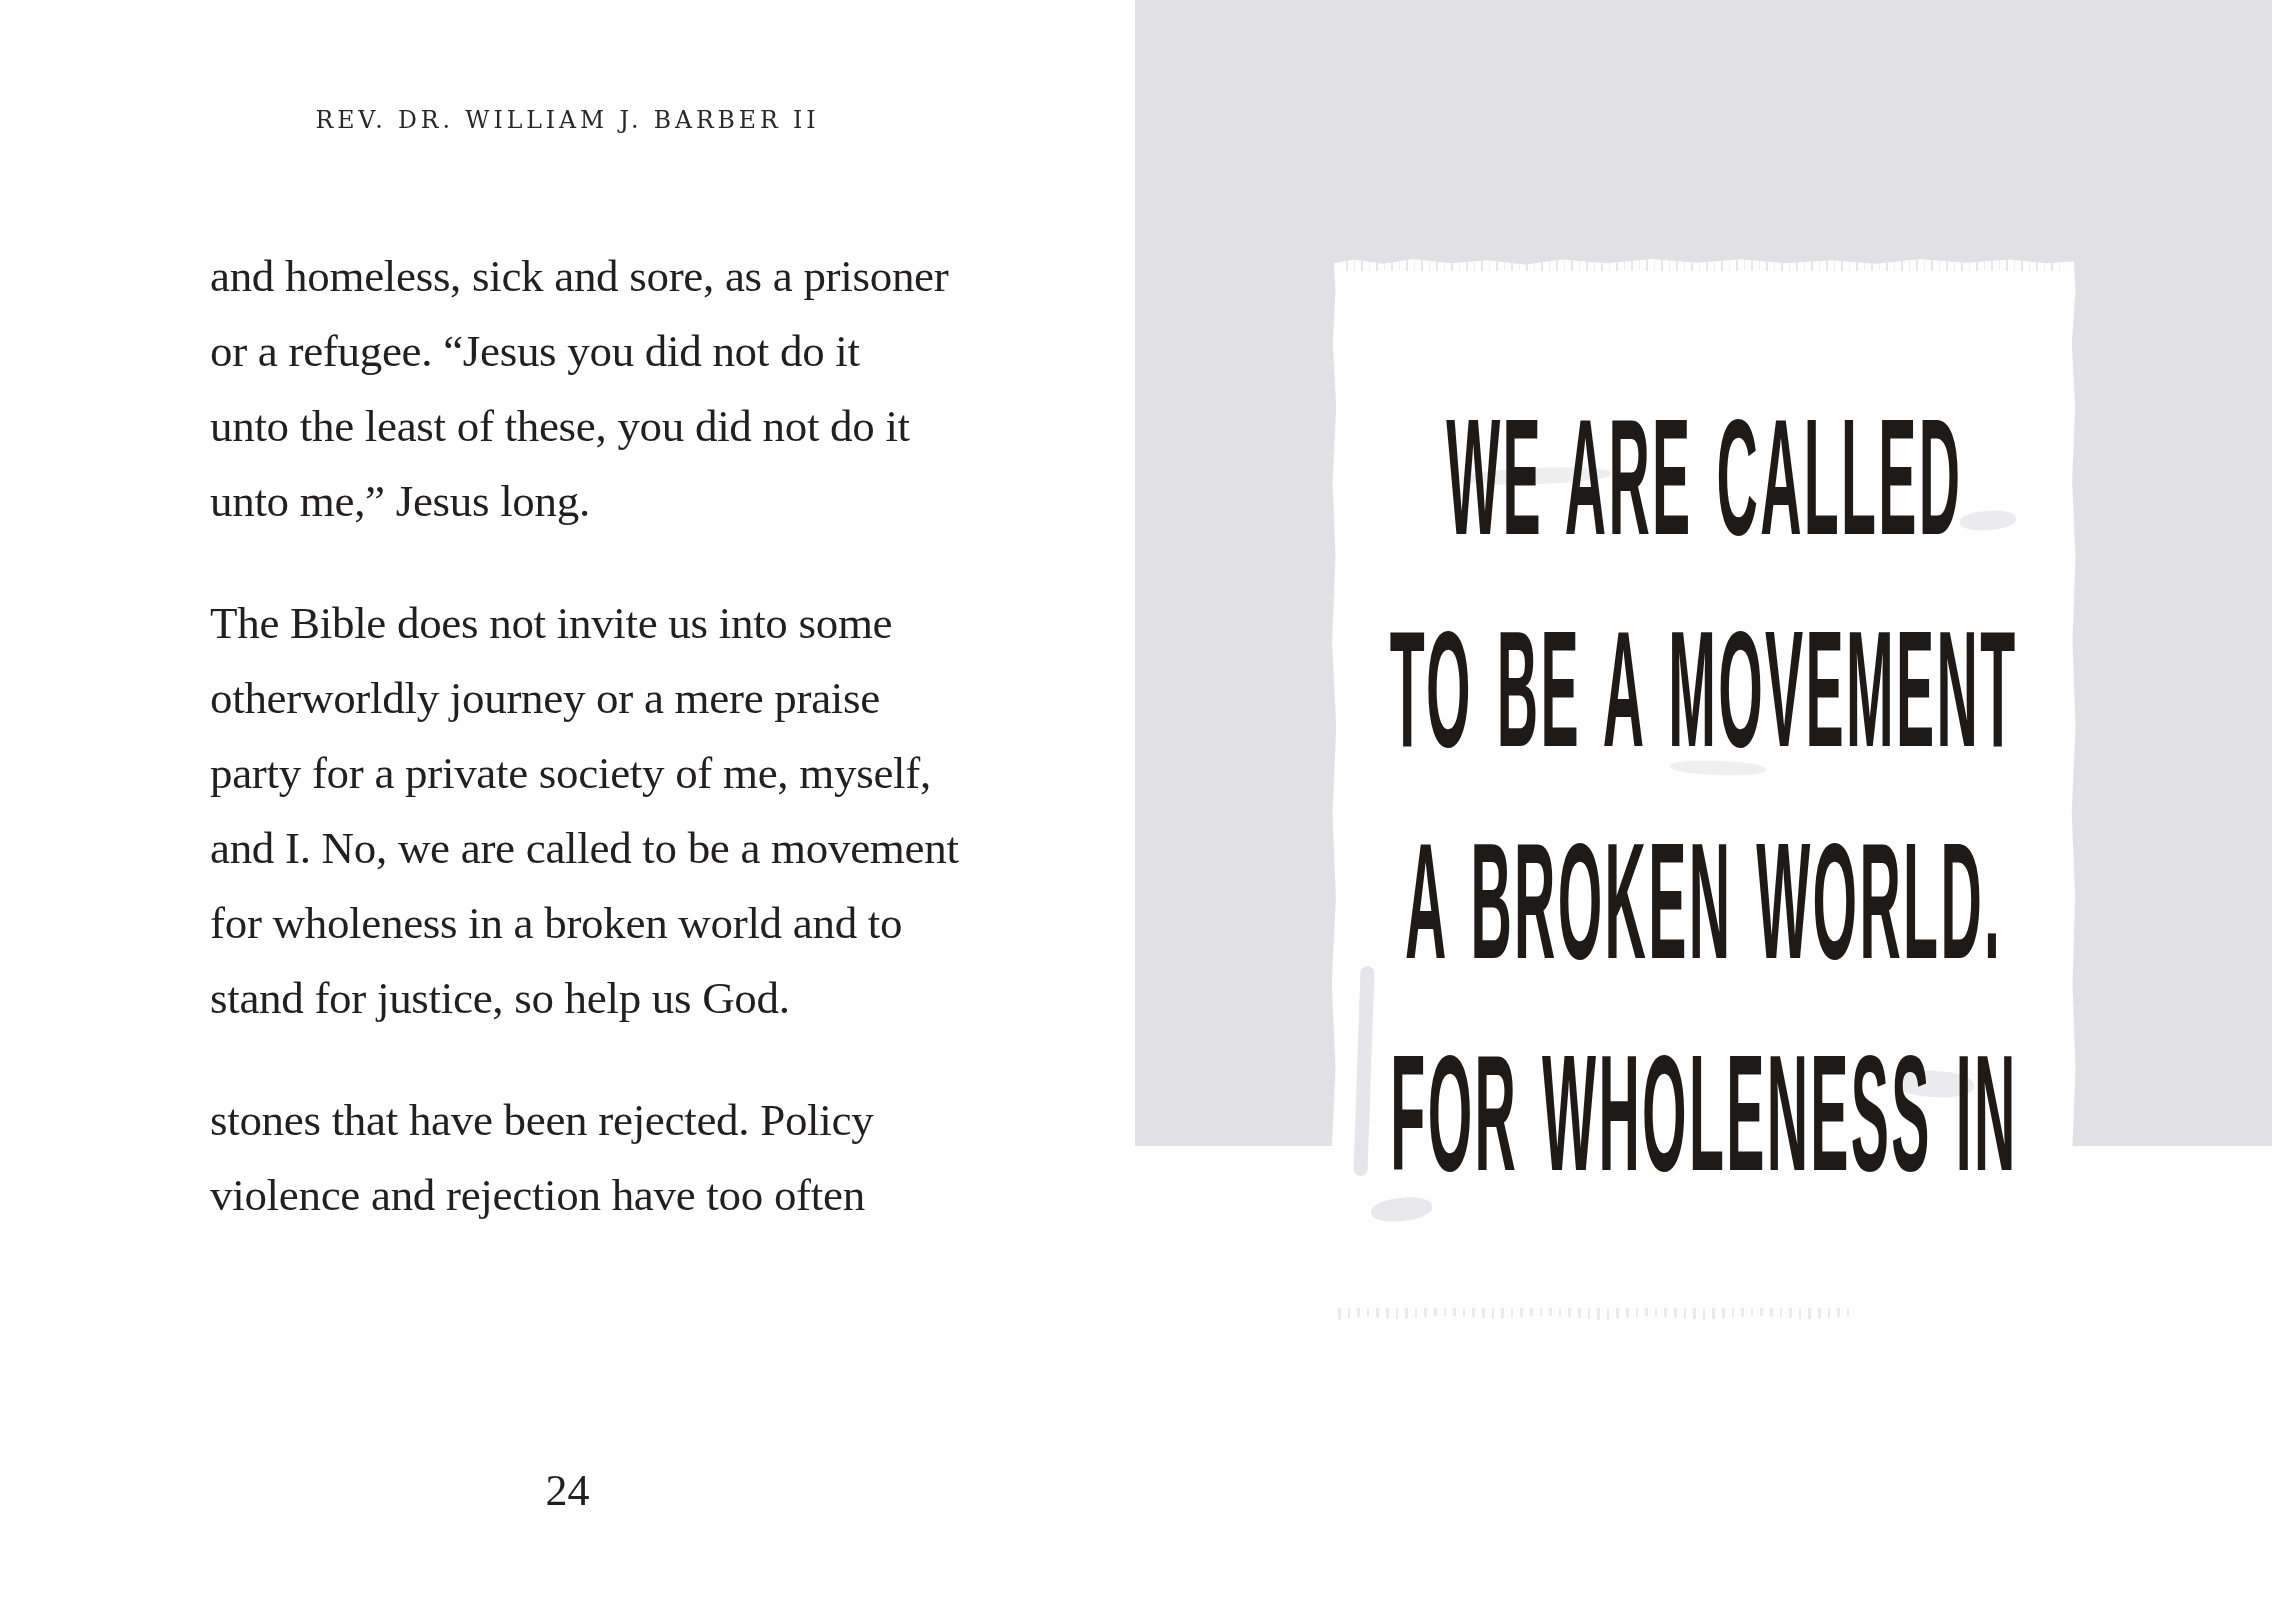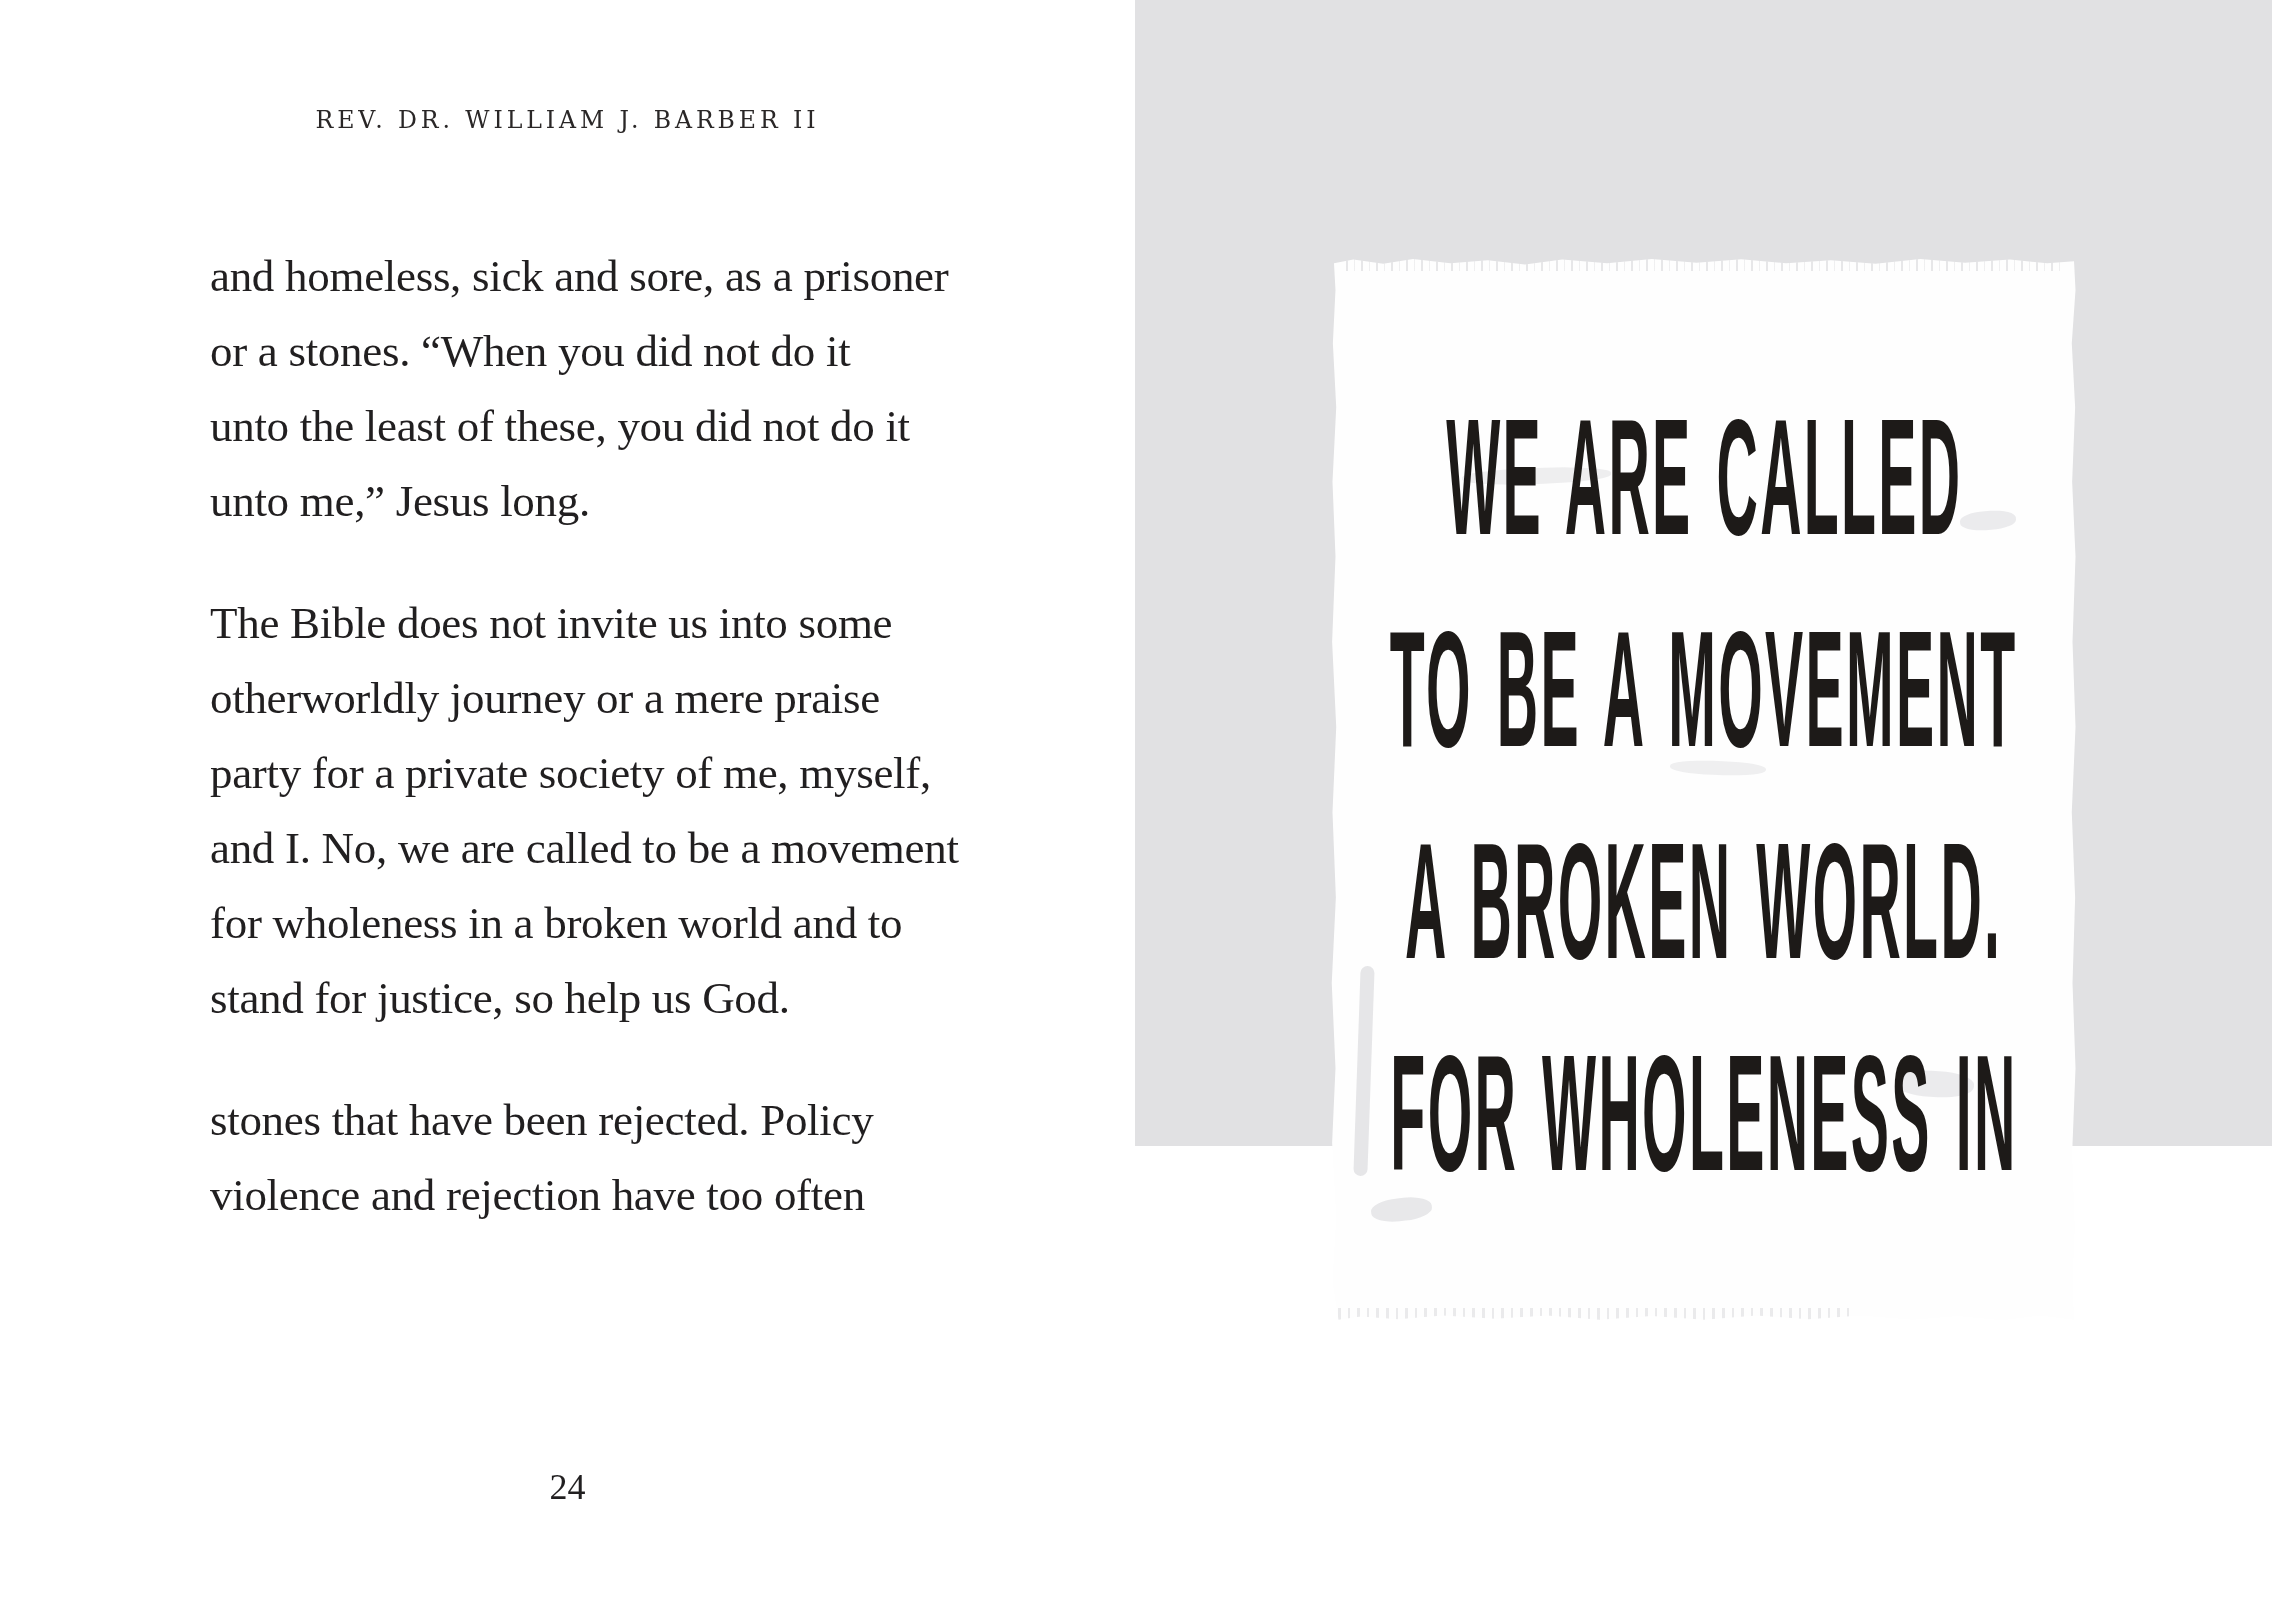--- a/index.html
+++ b/index.html
@@ -57,21 +57,21 @@
     letter-spacing: -0.3px;
     white-space: nowrap;
     margin-left: 12px;
   }
   .page-number {
     position: absolute;
     left: 0; right: 0;
     top: 1469px;
     text-align: center;
     font-family: "Liberation Serif", serif;
-    font-size: 36px;
+    font-size: 44px;
     line-height: 1;
     color: var(--ink);
   }
 
   
   .page-right {
     position: absolute;
     left: 1135px; top: 0;
     width: 1137px; height: 1146px;
     background: var(--right_bg);
@@ -156,21 +156,21 @@
 <body>
 
 <div class="spread">
 
   <div class="page-left">
     <div class="running-header">REV. DR. WILLIAM J. BARBER II</div>
 
     <div class="body-text">
       <div class="paragraph">
           <div class="body-line">and homeless, sick and sore, as a prisoner</div>
-          <div class="body-line">or a stones. “When you did not do it</div>
+          <div class="body-line">or a refugee. “Jesus you did not do it</div>
           <div class="body-line">unto the least of these, you did not do it</div>
           <div class="body-line">unto me,” Jesus long.</div>
         </div>
       <div class="paragraph">
           <div class="body-line">The Bible does not invite us into some</div>
           <div class="body-line">otherworldly journey or a mere praise</div>
           <div class="body-line">party for a private society of me, myself,</div>
           <div class="body-line">and I. No, we are called to be a movement</div>
           <div class="body-line">for wholeness in a broken world and to</div>
           <div class="body-line">stand for justice, so help us God.</div>

